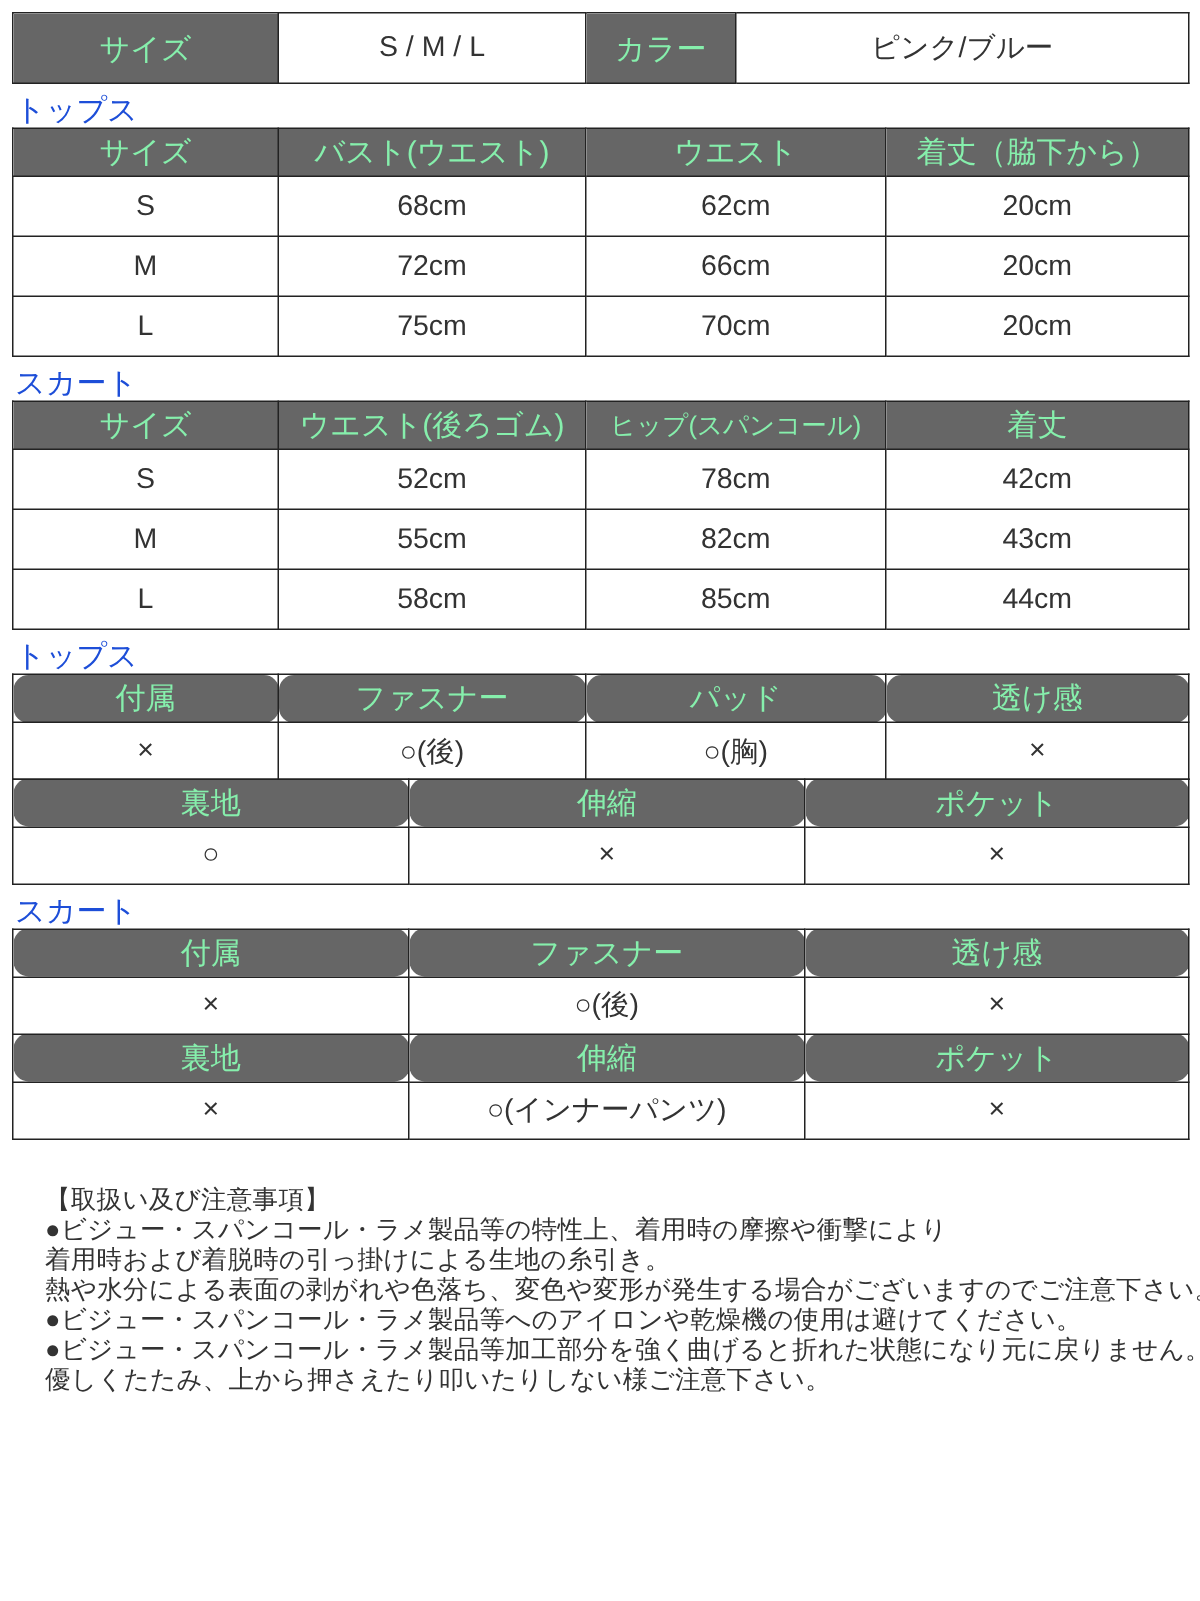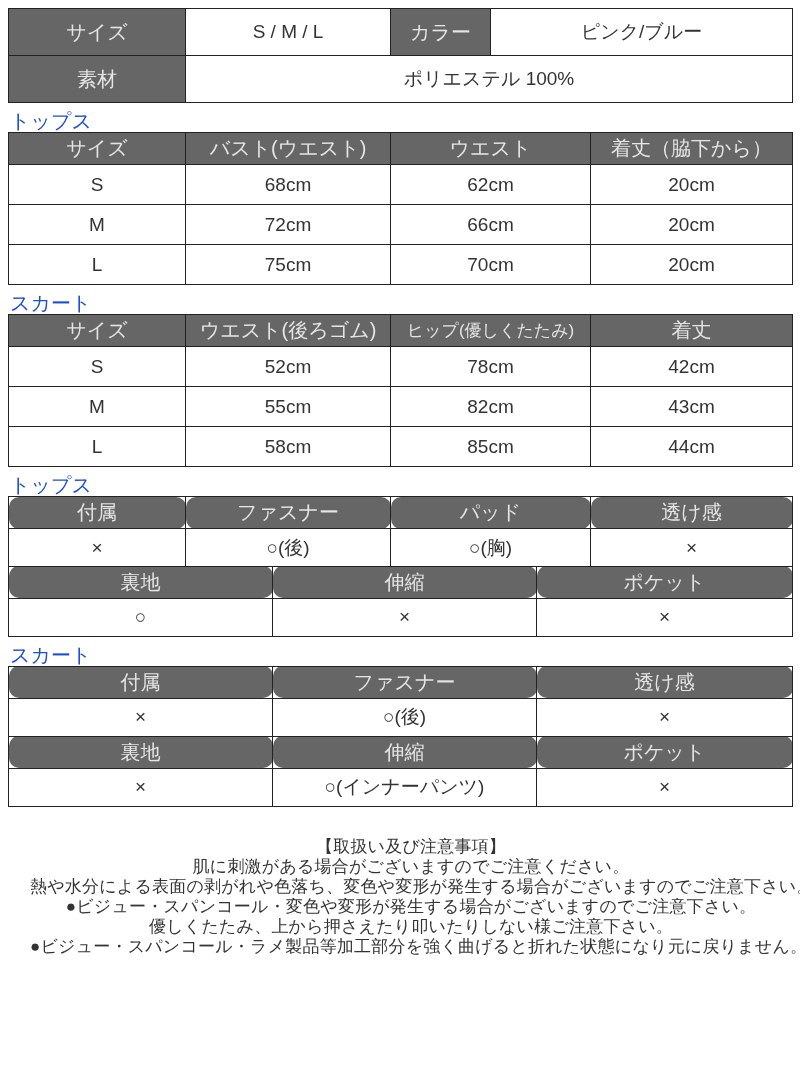--- a/index.html
+++ b/index.html
@@ -25,21 +25,21 @@
   th, td {
     border: 1.5px solid #222222;
     text-align: center;
     vertical-align: middle;
     padding: 0;
     overflow: hidden;
     white-space: nowrap;
   }
   th {
     background: #666666;
-    color: #e5e5e5;
+    color: #86efac;
     font-weight: normal;
     font-size: 20px;
   }
   td {
     background: #ffffff;
     color: #333333;
     font-size: 19px;
   }
   
   .spec-table th, .spec-table td { height: 46px; }
@@ -58,21 +58,20 @@
     color: #1d4ed8;
     margin: 7px 0 0 2px;
   }
   .notes {
     margin-top: 30px;
     padding-left: 22px;
     font-size: 17px;
     line-height: 20px;
     color: #333333;
     letter-spacing: 0.2px;
-    text-align: center;
   }
   .notes div { white-space: nowrap; }
 </style>
 </head>
 <body>
 
 <div class="wrap">
 
   <table class="spec-table">
     <colgroup>
@@ -81,24 +80,20 @@
         <col style="width:100px">
         <col style="width:302px">
     </colgroup>
     <tbody>
         <tr>
       <th>サイズ</th>
       <td>S / M / L</td>
       <th>カラー</th>
       <td>ピンク/ブルー</td>
     </tr>
-    <tr>
-      <th>素材</th>
-      <td colspan="3">ポリエステル 100%</td>
-    </tr>
   </tbody>
     </table>
 
   <div class="section-label">トップス</div>
   <table class="size-table">
     <colgroup>
       <col style="width:177px">
         <col style="width:205px">
         <col style="width:200px">
         <col style="width:202px">
@@ -136,21 +131,21 @@
     <colgroup>
       <col style="width:177px">
         <col style="width:205px">
         <col style="width:200px">
         <col style="width:202px">
     </colgroup>
     <tbody>
         <tr>
       <th>サイズ</th>
       <th>ウエスト(後ろゴム)</th>
-      <th class="small-header">ヒップ(優しくたたみ)</th>
+      <th class="small-header">ヒップ(スパンコール)</th>
       <th>着丈</th>
     </tr>
     <tr>
       <td>S</td>
       <td>52cm</td>
       <td>78cm</td>
       <td>42cm</td>
     </tr>
     <tr>
       <td>M</td>
@@ -236,20 +231,21 @@
     <tr>
       <td>×</td>
       <td>○(インナーパンツ)</td>
       <td>×</td>
     </tr>
   </tbody>
     </table>
 
   <div class="notes">
     <div>【取扱い及び注意事項】</div>
-    <div>肌に刺激がある場合がございますのでご注意ください。</div>
+    <div>●ビジュー・スパンコール・ラメ製品等の特性上、着用時の摩擦や衝撃により</div>
+    <div>着用時および着脱時の引っ掛けによる生地の糸引き。</div>
     <div>熱や水分による表面の剥がれや色落ち、変色や変形が発生する場合がございますのでご注意下さい。</div>
-    <div>●ビジュー・スパンコール・変色や変形が発生する場合がございますのでご注意下さい。</div>
+    <div>●ビジュー・スパンコール・ラメ製品等へのアイロンや乾燥機の使用は避けてください。</div>
+    <div>●ビジュー・スパンコール・ラメ製品等加工部分を強く曲げると折れた状態になり元に戻りません。</div>
     <div>優しくたたみ、上から押さえたり叩いたりしない様ご注意下さい。</div>
-    <div>●ビジュー・スパンコール・ラメ製品等加工部分を強く曲げると折れた状態になり元に戻りません。</div>
   </div>
 
 </div>
 
 </body></html>

